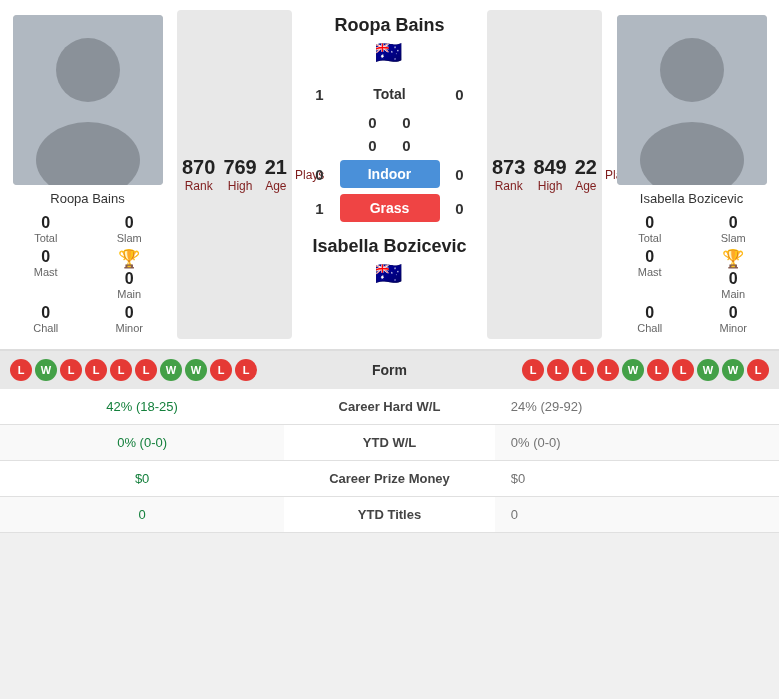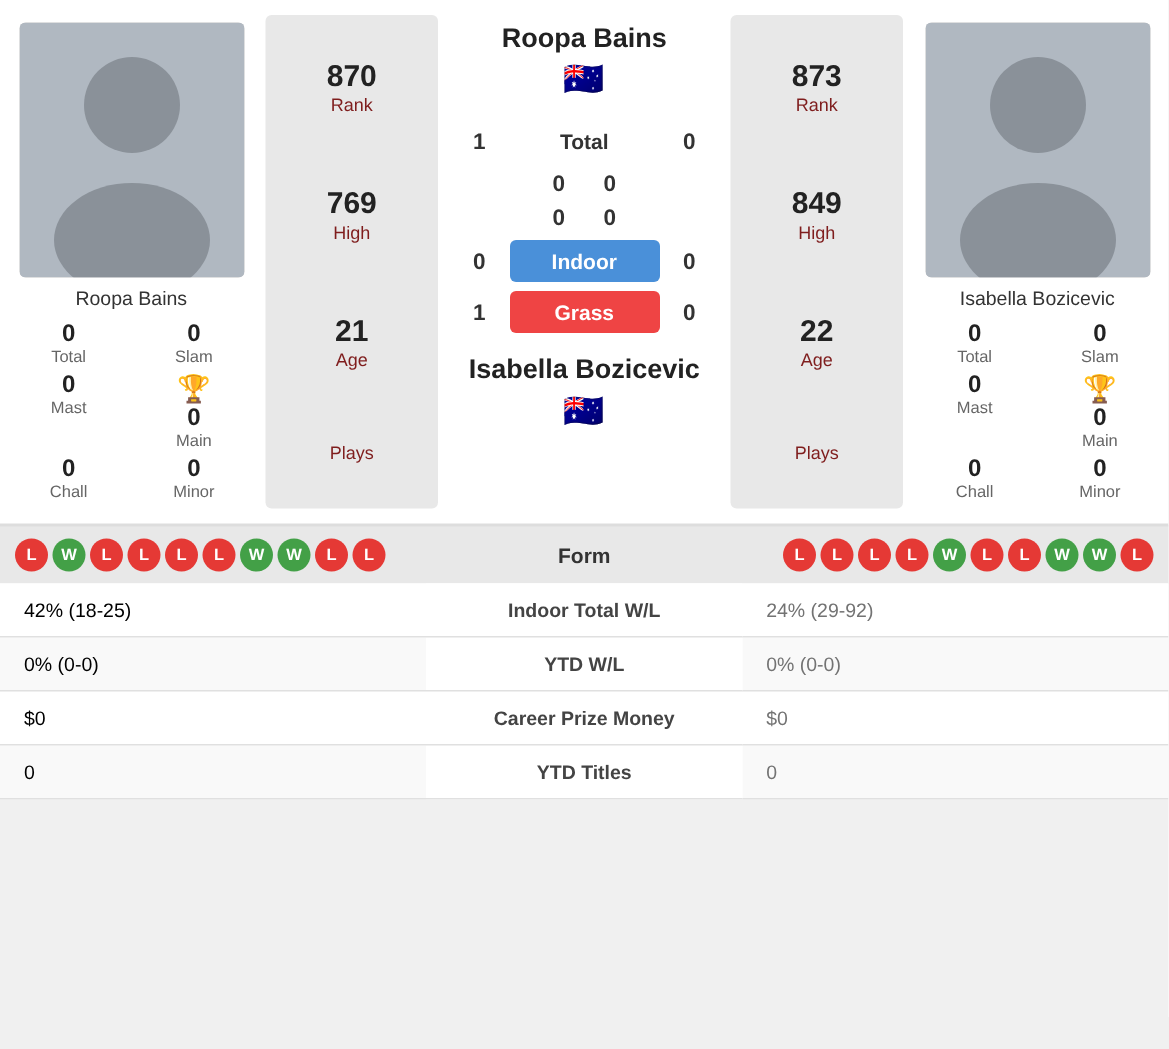--- a/index.html
+++ b/index.html
@@ -87,21 +87,21 @@
       color: #4a90d9;
       font-size: 18px;
     }
 
     
     .stats-panel {
       width: 115px;
       background: #e8e8e8;
       border-radius: 4px;
       display: flex;
-      flex-direction: column;
+      flex-direction: row;
       align-items: center;
       justify-content: space-around;
       padding: 10px 5px;
       margin: 0 2px;
       gap: 8px;
     }
 
     .stats-panel-item {
       display: flex;
       flex-direction: column;
@@ -236,22 +236,22 @@
 
     .stats-table .center-col {
       text-align: center;
       font-weight: bold;
       color: #444;
       background: #fff;
       width: 200px;
     }
 
     .stats-table .left-col {
-      text-align: left;
-      color: #000000;
+      text-align: center;
+      color: #15803d;
       width: 270px;
     }
 
     .stats-table .right-col {
       text-align: left;
       color: #737373;
       width: 270px;
     }
 
     .stats-table tr:nth-child(even) {
@@ -454,21 +454,21 @@
         <div class="form-badge form-badge-w">W</div>
         <div class="form-badge form-badge-w">W</div>
         <div class="form-badge form-badge-l">L</div>
       </div>
   </div>
 
   <table class="stats-table">
     <tbody>
         <tr>
       <td class="left-col">42% (18-25)</td>
-      <td class="center-col">Indoor Total W/L</td>
+      <td class="center-col">Career Hard W/L</td>
       <td class="right-col">24% (29-92)</td>
     </tr>
     <tr>
       <td class="left-col">0% (0-0)</td>
       <td class="center-col">YTD W/L</td>
       <td class="right-col">0% (0-0)</td>
     </tr>
     <tr>
       <td class="left-col">$0</td>
       <td class="center-col">Career Prize Money</td>

